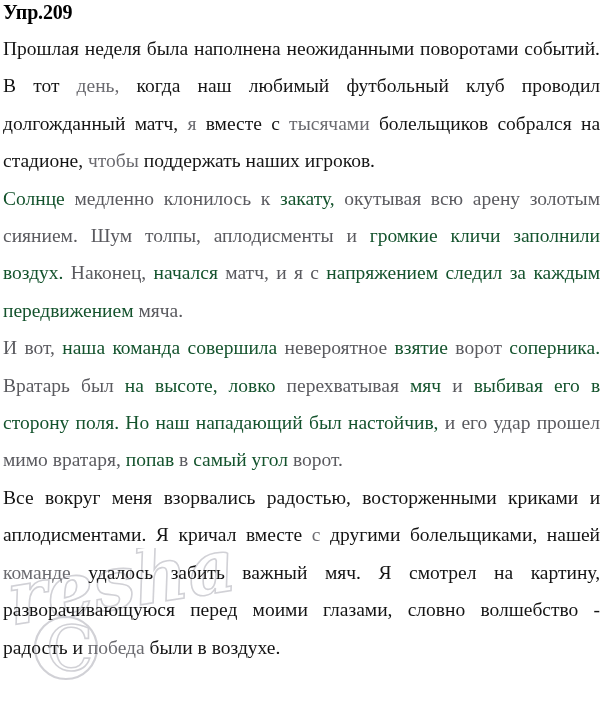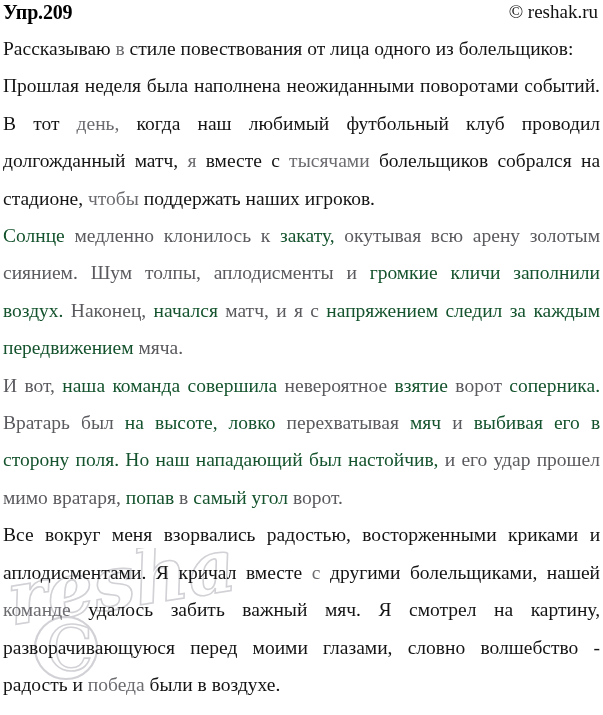--- a/index.html
+++ b/index.html
@@ -115,38 +115,36 @@
     stroke-width: 1.6;
   }
 </style>
 </head>
 <body>
 
 <div id="page">
 
   <div class="header">
     <div class="ex-title">Упр.209</div>
-    <div class="copyright">© reshak.ru</div>
   </div>
 
   <div class="watermark">
     <svg width="230" height="150" viewBox="0 0 230 150" xmlns="http://www.w3.org/2000/svg">
       <g transform="rotate(-9 100 70)">
         <text class="wm-word" x="4" y="62">reshak.ru</text>
       </g>
       <g>
         <circle class="wm-copy" cx="58" cy="100" r="31"></circle>
         <text class="wm-copy-c" x="38" y="122">C</text>
       </g>
     </svg>
   </div>
 
   <div class="body-text">
 
-    <p class="para"><span>Рассказываю</span> <span class="pale">в</span> <span>стиле</span> <span>повествования</span> <span>от</span> <span>лица</span> <span>одного</span> <span>из</span> <span>болельщиков:</span></p>
 
     <p class="para"><span>Прошлая</span> <span>неделя</span> <span>была</span> <span>наполнена</span> <span>неожиданными</span> <span>поворотами</span> <span>событий.</span> <span>В</span> <span>тот</span> <span class="pale">день,</span> <span>когда</span> <span>наш</span> <span>любимый</span> <span>футбольный</span> <span>клуб</span> <span>проводил</span> <span>долгожданный</span> <span>матч,</span> <span class="pale">я</span> <span>вместе</span> <span>с</span> <span class="pale">тысячами</span> <span>болельщиков</span> <span>собрался</span> <span>на</span> <span>стадионе,</span> <span class="pale">чтобы</span> <span>поддержать</span> <span>наших</span> <span>игроков.</span></p>
 
     <p class="para faded"><span class="dark">Солнце</span> <span class="">медленно</span> <span class="">клонилось</span> <span class="">к</span> <span class="dark">закату,</span> <span class="">окутывая</span> <span class="">всю</span> <span class="">арену</span> <span class="">золотым</span> <span class="">сиянием.</span> <span class="">Шум</span> <span class="">толпы,</span> <span class="">аплодисменты</span> <span class="">и</span> <span class="dark">громкие</span> <span class="dark">кличи</span> <span class="dark">заполнили</span> <span class="dark">воздух.</span> <span class="">Наконец,</span> <span class="dark">начался</span> <span class="">матч,</span> <span class="">и</span> <span class="">я</span> <span class="">с</span> <span class="dark">напряжением</span> <span class="dark">следил</span> <span class="dark">за</span> <span class="dark">каждым</span> <span class="dark">передвижением</span> <span class="">мяча.</span></p>
 
     <p class="para faded"><span class="">И</span> <span class="">вот,</span> <span class="dark">наша</span> <span class="dark">команда</span> <span class="dark">совершила</span> <span class="">невероятное</span> <span class="dark">взятие</span> <span class="">ворот</span> <span class="dark">соперника.</span> <span class="">Вратарь</span> <span class="">был</span> <span class="dark">на</span> <span class="dark">высоте,</span> <span class="dark">ловко</span> <span class="">перехватывая</span> <span class="dark">мяч</span> <span class="">и</span> <span class="dark">выбивая</span> <span class="dark">его</span> <span class="dark">в</span> <span class="dark">сторону</span> <span class="dark">поля.</span> <span class="dark">Но</span> <span class="dark">наш</span> <span class="dark">нападающий</span> <span class="dark">был</span> <span class="dark">настойчив,</span> <span class="">и</span> <span class="">его</span> <span class="">удар</span> <span class="">прошел</span> <span class="">мимо</span> <span class="">вратаря,</span> <span class="dark">попав</span> <span class="">в</span> <span class="dark">самый</span> <span class="dark">угол</span> <span class="">ворот.</span></p>
 
     <p class="para"><span>Все</span> <span>вокруг</span> <span>меня</span> <span>взорвались</span> <span>радостью,</span> <span>восторженными</span> <span>криками</span> <span>и</span> <span>аплодисментами.</span> <span>Я</span> <span>кричал</span> <span>вместе</span> <span class="pale">с</span> <span>другими</span> <span>болельщиками,</span> <span>нашей</span> <span class="pale">команде</span> <span>удалось</span> <span>забить</span> <span>важный</span> <span>мяч.</span> <span>Я</span> <span>смотрел</span> <span>на</span> <span>картину,</span> <span>разворачивающуюся</span> <span>перед</span> <span>моими</span> <span>глазами,</span> <span>словно</span> <span>волшебство</span> <span>-</span> <span>радость</span> <span>и</span> <span class="pale">победа</span> <span>были</span> <span>в</span> <span>воздухе.</span></p>
 
   </div>

